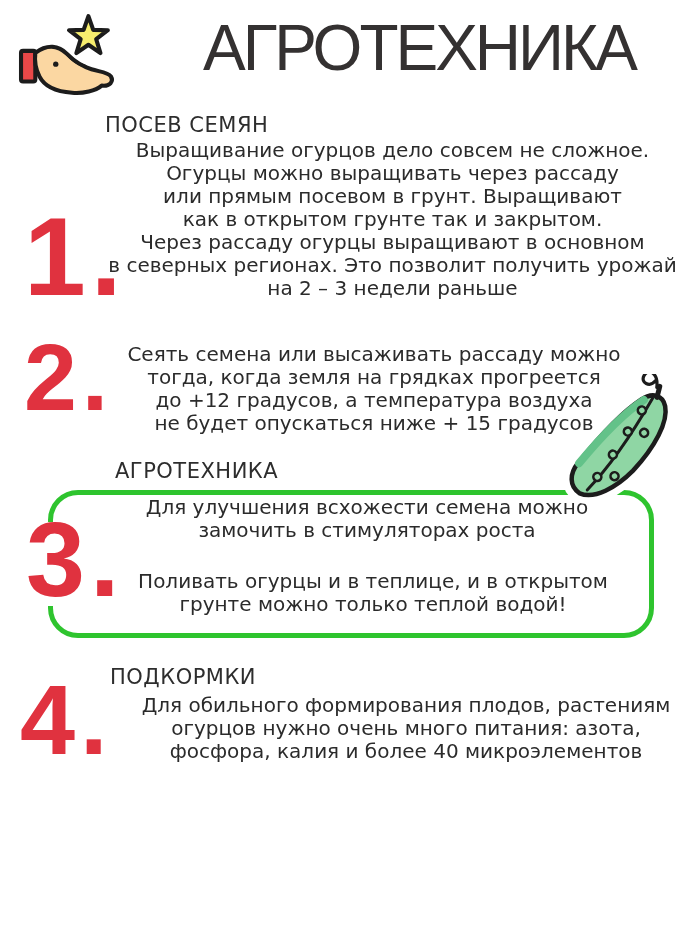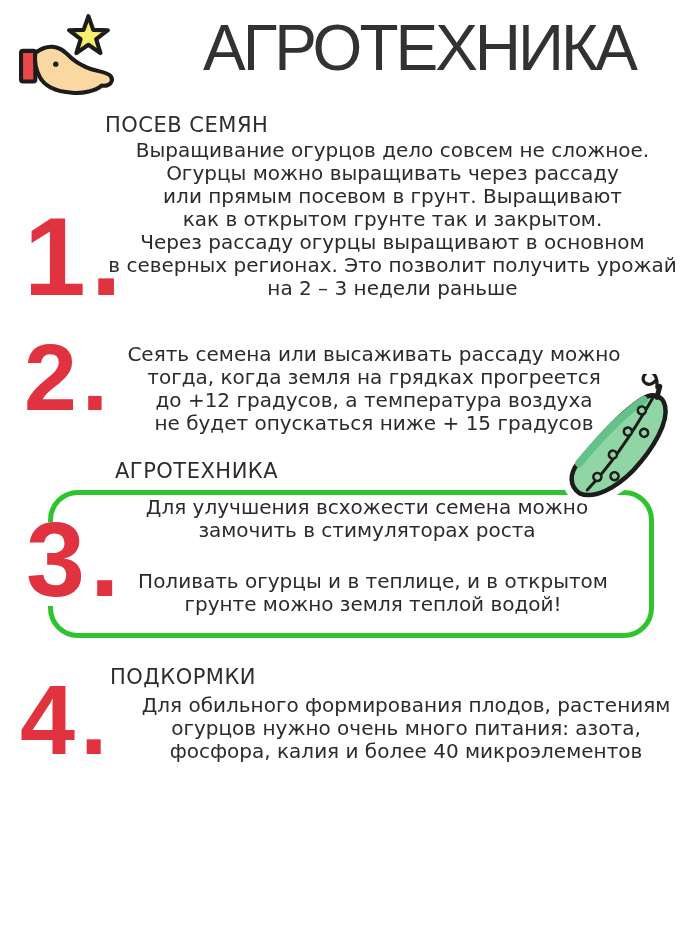--- a/index.html
+++ b/index.html
@@ -82,21 +82,21 @@
 тогда, когда земля на грядках прогреется
 до +12 градусов, а температура воздуха
 не будет опускаться ниже + 15 градусов</div>
 <div class="abs big-num num-2">2.</div>
 
 <div class="abs sec-heading rec-heading">АГРОТЕХНИКА</div>
 <div class="abs green-box"></div>
 <div class="abs box-text-1 body-text">Для улучшения всхожести семена можно
 замочить в стимуляторах роста</div>
 <div class="abs box-text-2 body-text">Поливать огурцы и в теплице, и в открытом
-грунте можно земля теплой водой!</div>
+грунте можно только теплой водой!</div>
 <div class="abs num3-halo"></div>
 <div class="abs big-num num-3">3.</div>
 
 <div class="abs cucumber-wrap">
   <svg viewBox="0 0 150 150" width="150" height="150">
     <g transform="rotate(-38 75 75)">
 
       <path d="M12 82 C 8 70, 16 60, 30 57 C 60 50, 95 44, 118 46 C 132 47, 138 56, 133 66
                C 126 80, 100 92, 68 97 C 44 100, 20 96, 12 82 Z" fill="#ffffff" stroke="#ffffff" stroke-width="18" stroke-linejoin="round"></path>
       <path d="M138 46 C 148 36, 144 25, 135 29 C 128 32, 132 42, 141 40" fill="none" stroke="#ffffff" stroke-width="12" stroke-linecap="round"></path>

